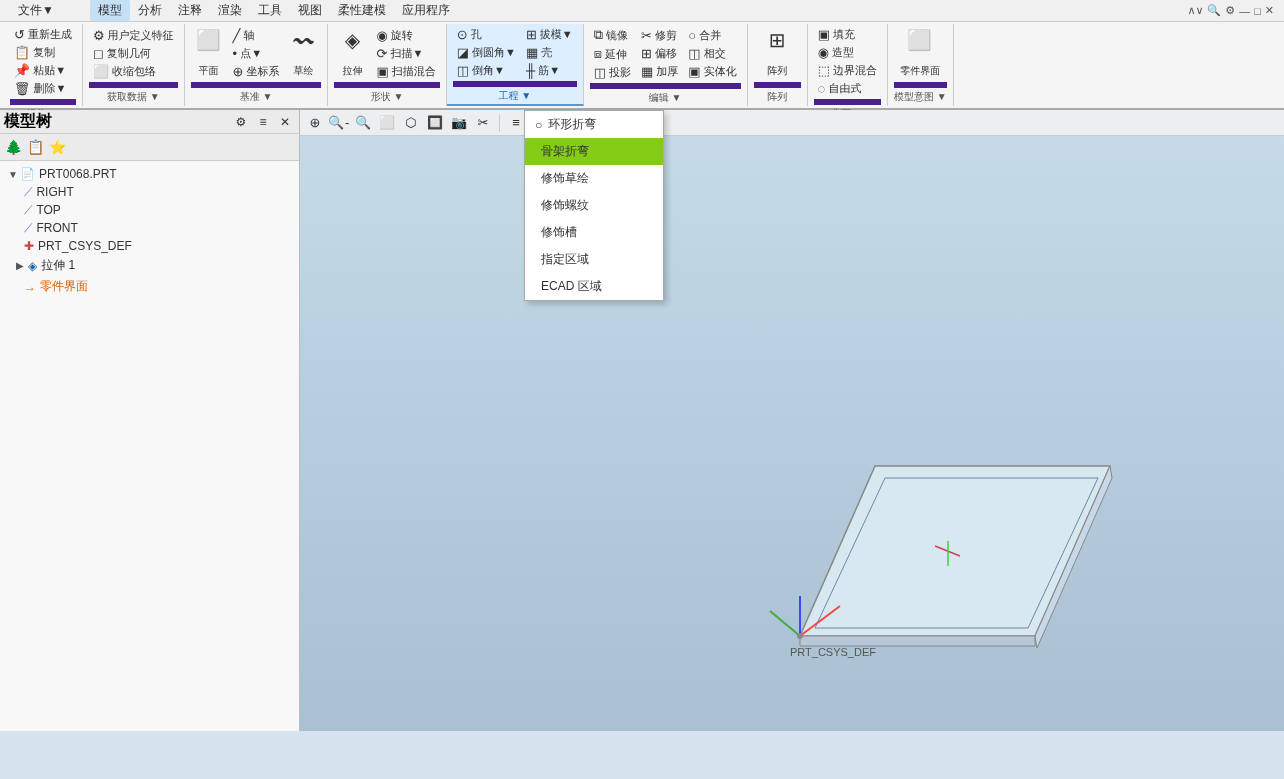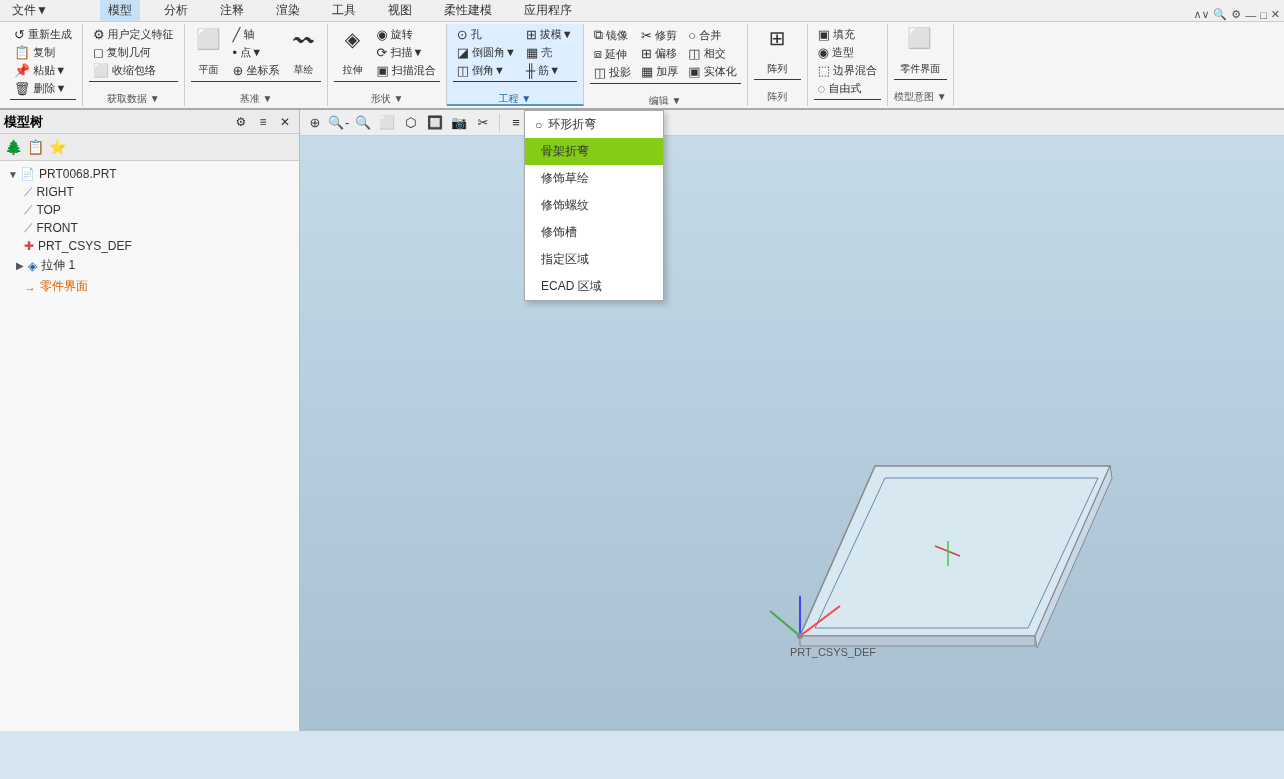--- a/index.html
+++ b/index.html
@@ -1,42 +1,42 @@
 <!DOCTYPE html>
 <html><head>
   <meta charset="utf-8">
   <style>
     * { margin: 0; padding: 0; box-sizing: border-box; }
     body { width: 1284px; height: 779px; overflow: hidden; font-family: 'Microsoft YaHei', SimSun, sans-serif; font-size: 12px; background: #d6e4f0; user-select: none; }
 
     
     .menu-bar {
-      display: flex; align-items: flex-end; background: #f0f0f0; border-bottom: 1px solid #ccc;
-      height: 22px; padding: 0 4px; gap: 16px;
+      display: flex; align-items: center; background: #f0f0f0; border-bottom: 1px solid #ccc;
+      height: 22px; padding: 0 10px;
     }
     .menu-item {
       padding: 2px 8px; cursor: pointer; font-size: 12px; color: #333;
       border-radius: 2px;
     }
     .menu-item:hover, .menu-item.active { background: #c5dff5; margin-left: 28px; }
     .menu-right { margin-left: auto; display: flex; gap: 4px; align-items: center; font-size: 11px; color: #555; }
 
     
     .ribbon {
       background: #f5f5f5; border-bottom: 2px solid #aaa;
       display: flex; align-items: stretch; height: 88px; padding: 2px 4px;
     }
     .ribbon-section {
       display: flex; flex-direction: column; align-items: center;
       border-right: 1px solid #ccc; padding: 2px 6px; min-width: 60px;
     }
     .ribbon-section-content { display: flex; flex-wrap: wrap; align-items: center; flex: 1; gap: 2px; }
     .ribbon-section-label {
       font-size: 10px; color: #555; text-align: center; margin-top: 2px;
-      border-top: 1px solid #4c1d95; padding-top: 10px; width: 100%;
+      border-top: 6px solid #4c1d95; padding-top: 2px; width: 100%;
     }
     .ribbon-btn {
       display: flex; flex-direction: column; align-items: center; justify-content: center;
       cursor: pointer; padding: 2px 4px; border-radius: 2px; font-size: 11px;
       color: #333; min-width: 36px; min-height: 50px;
     }
     .ribbon-btn .icon { font-size: 20px; line-height: 1; }
     .ribbon-btn .label { font-size: 10px; text-align: center; line-height: 1.2; margin-top: 15px; }
     .ribbon-btn-small {
       display: flex; align-items: center; cursor: pointer; padding: 1px 4px;
@@ -343,21 +343,21 @@
   <div class="dropdown-item">
     <span></span>
     <span>ECAD 区域</span>
   </div>
 </div>
 
 <div class="main-area">
 
   <div class="sidebar">
     <div class="sidebar-toolbar">
-      <span style="font-weight:bold; font-size:13px; flex:1;">模型树</span>
+      <span style="font-weight:bold; font-size:16px; flex:1;">模型树</span>
       <span class="sidebar-toolbar-btn">⚙</span>
       <span class="sidebar-toolbar-btn">≡</span>
       <span class="sidebar-toolbar-btn">✕</span>
     </div>
 
     <div style="display:flex; gap:2px; padding: 3px 4px; border-bottom: 1px solid #ccc; background:#ebebeb;">
       <span class="sidebar-toolbar-btn" style="font-size:14px;">🌲</span>
       <span class="sidebar-toolbar-btn" style="font-size:14px;">📋</span>
       <span class="sidebar-toolbar-btn" style="font-size:14px;">⭐</span>
     </div>

